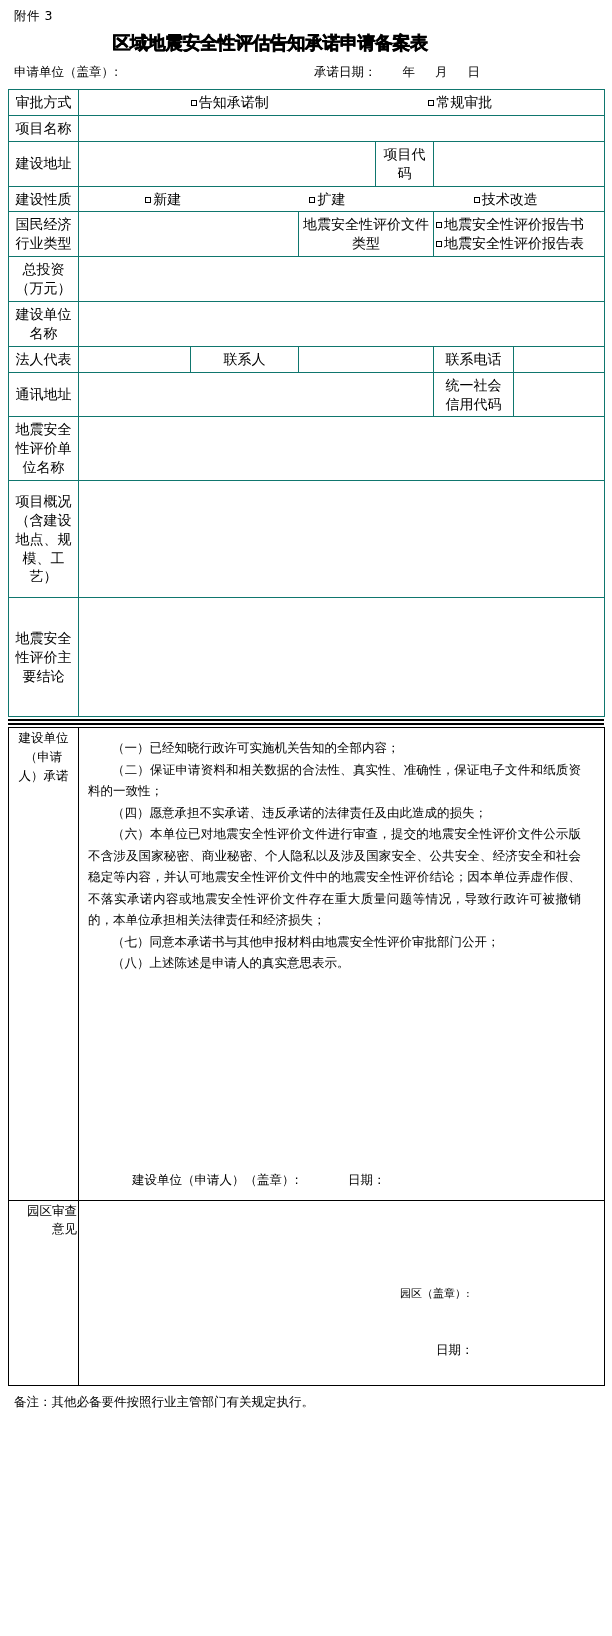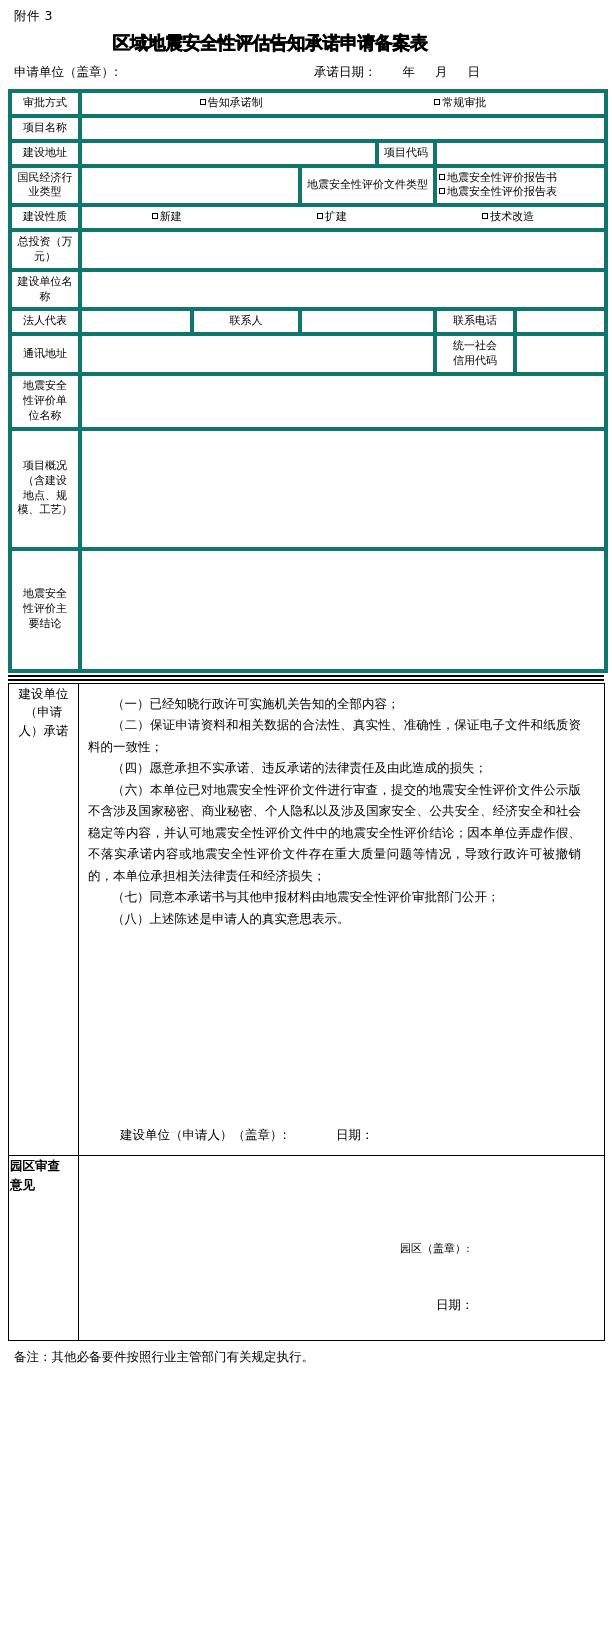--- a/index.html
+++ b/index.html
@@ -21,21 +21,21 @@
   .subline{
     display:flex;font-size:12.5px;padding:3px 4px 8px 6px;
   }
   .subline .left{width:300px;}
   .subline .right{flex:1;}
   .sp1{display:inline-block;width:22px;}
   .sp2{display:inline-block;width:16px;}
 
   table.grid{border-collapse:collapse;width:596px;table-layout:fixed;}
   table.grid td{
-    border:4px solid #0f766e;font-size:11px;
+    border:1px solid #0f766e;font-size:14px;
     padding:3px 2px;vertical-align:middle;line-height:1.35;margin-left:21px;
   }
   td.lab{text-align:center;width:70px;}
   td.ctr{text-align:center;}
 
   .chk{display:inline-block;}
   .box{
     display:inline-block;width:6px;height:6px;
     border:1px solid #000;margin-right:2px;
     vertical-align:1px;box-sizing:border-box;
@@ -62,27 +62,27 @@
   }
   .commit{padding:8px 8px 0 8px;}
   .commit p{
     margin:0 14px 0 0;font-size:12.5px;line-height:1.72;
     text-indent:24px;text-align:justify;
   }
   .signrow{
     display:flex;font-size:12.5px;
     padding:0 0 10px 0;margin-top:198px;
   }
-  .signrow .s1{margin-left:32px;width:216px;}
+  .signrow .s1{margin-left:44px;width:216px;}
   .signrow .s2{}
 
   .parkcell{position:relative;height:182px;}
   .park1{position:absolute;left:320px;top:84px;font-size:11px;}
   .park2{position:absolute;left:356px;top:140px;font-size:12.5px;}
-  td.lab3{width:70px;text-align:left;vertical-align:middle;line-height:1.5;font-weight:bold;}
+  td.lab3{width:70px;text-align:right;vertical-align:middle;line-height:1.5;}
 
   .note{font-size:12.5px;padding:8px 0 0 6px;font-family:Liberation Mono, monospace;}
 </style>
 </head>
 <body>
 
 <div class="page">
 
   <div class="attach">附件 3</div>
 
@@ -126,37 +126,37 @@
     </tr>
 
     <tr>
       <td class="lab">建设地址</td>
       <td colspan="3">&nbsp;</td>
       <td class="ctr" colspan="1">项目代码</td>
       <td colspan="2">&nbsp;</td>
     </tr>
 
     <tr>
+      <td class="lab">建设性质</td>
+      <td colspan="6">
+        <div class="opts">
+          <span class="chk"><span class="box"></span><span>新建</span></span>
+          <span class="chk"><span class="box"></span><span>扩建</span></span>
+          <span class="chk"><span class="box"></span><span>技术改造</span></span>
+        </div>
+      </td>
+    </tr>
+
+    <tr>
       <td class="lab">国民经济行业类型</td>
       <td colspan="2">&nbsp;</td>
       <td class="ctr" colspan="2">地震安全性评价文件类型</td>
       <td colspan="2" class="stack">
         <div><span class="box"></span><span>地震安全性评价报告书</span></div>
         <div><span class="box"></span><span>地震安全性评价报告表</span></div>
-      </td>
-    </tr>
-
-    <tr>
-      <td class="lab">建设性质</td>
-      <td colspan="6">
-        <div class="opts">
-          <span class="chk"><span class="box"></span><span>新建</span></span>
-          <span class="chk"><span class="box"></span><span>扩建</span></span>
-          <span class="chk"><span class="box"></span><span>技术改造</span></span>
-        </div>
       </td>
     </tr>
 
     <tr>
       <td class="lab">总投资（万元）</td>
       <td colspan="6">&nbsp;</td>
     </tr>
 
     <tr>
       <td class="lab">建设单位名称</td>

